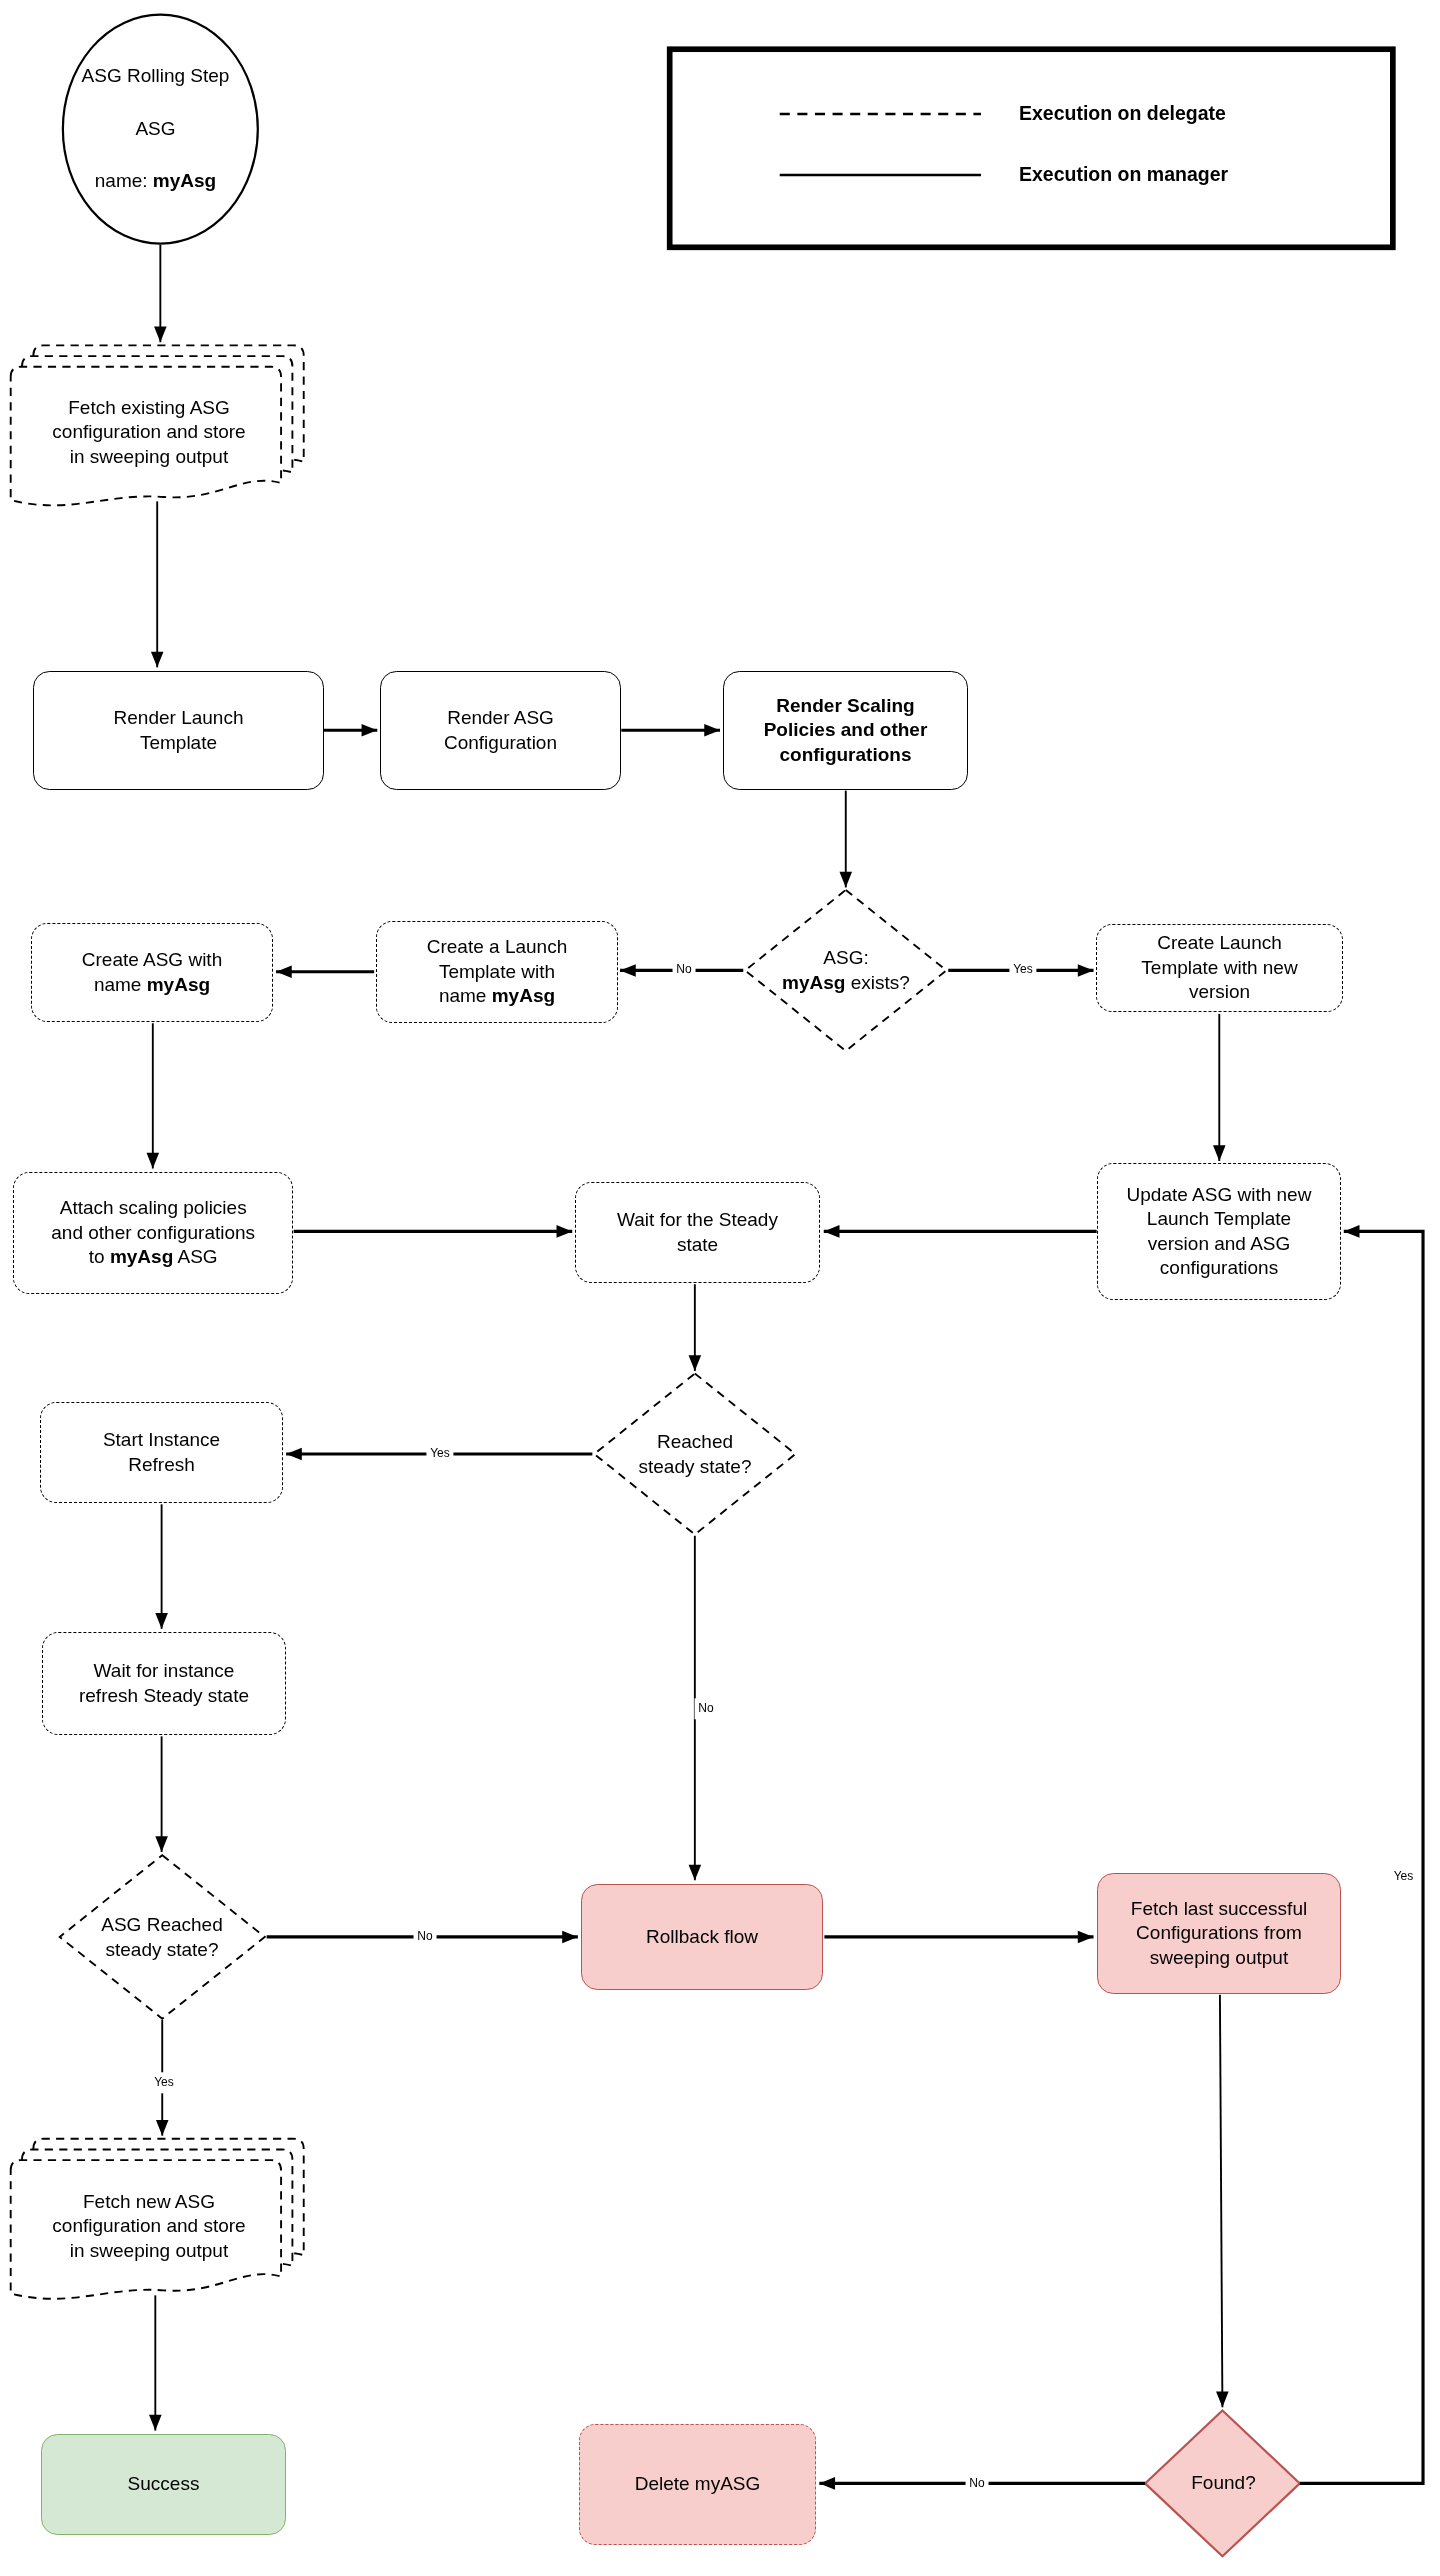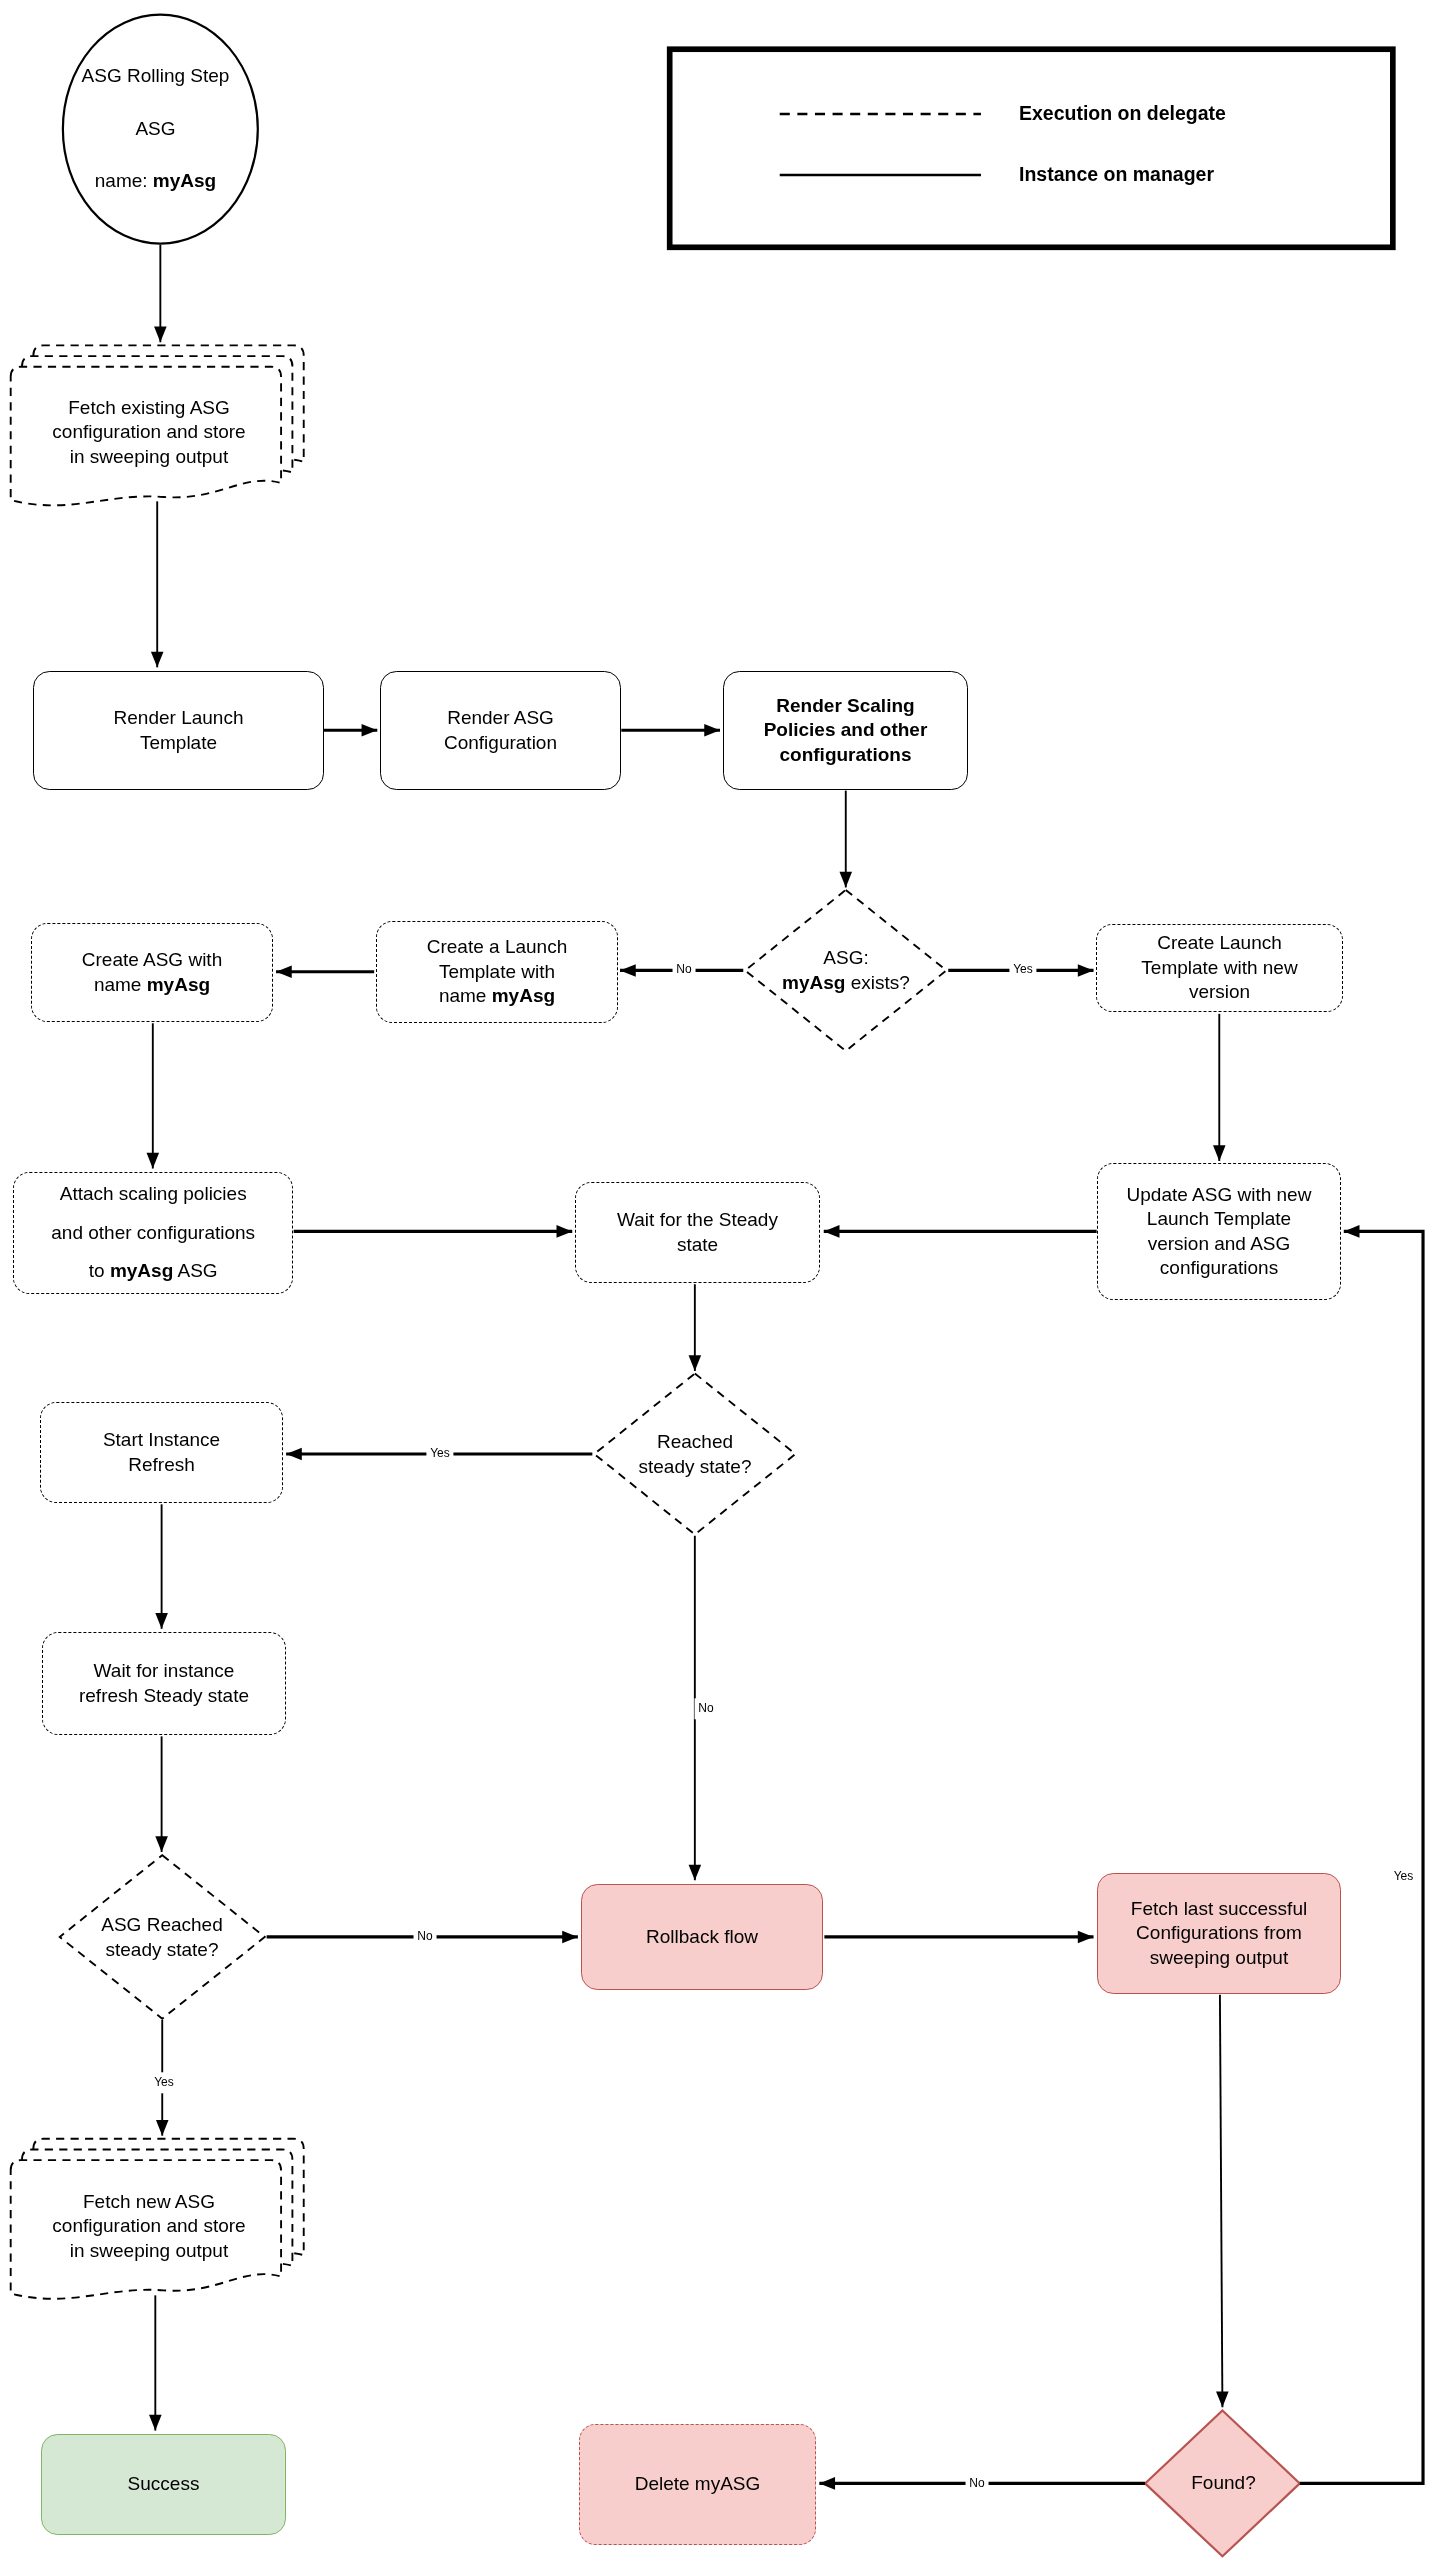--- a/index.html
+++ b/index.html
@@ -77,21 +77,21 @@
     <line x1="1105" y1="2442" x2="1105" y2="2990" stroke="#000" stroke-width="3" marker-end="url(#ah)"></line>
     <line x1="424" y1="3080" x2="919" y2="3080" stroke="#000" stroke-width="5" marker-end="url(#ah)"></line>
     <line x1="1311" y1="3080" x2="1739" y2="3080" stroke="#000" stroke-width="5" marker-end="url(#ah)"></line>
     <line x1="1940" y1="3172" x2="1944" y2="3828" stroke="#000" stroke-width="3" marker-end="url(#ah)"></line>
     <line x1="258" y1="3212" x2="258" y2="3396" stroke="#000" stroke-width="3" marker-end="url(#ah)"></line>
     <line x1="247" y1="3650" x2="247" y2="3865" stroke="#000" stroke-width="3" marker-end="url(#ah)"></line>
     <line x1="1821" y1="3949" x2="1303" y2="3949" stroke="#000" stroke-width="5" marker-end="url(#ah)"></line>
   </svg>
 
   <div class="legendlabel" style="left:1019px;top:101px;">Execution on delegate</div>
-  <div class="legendlabel" style="left:1019px;top:162px;">Instance on manager</div>
+  <div class="legendlabel" style="left:1019px;top:162px;">Execution on manager</div>
 
   <div class="label" style="left:58px;top:60px;width:195px;height:138px;gap:28px;">
     <div><span>ASG Rolling Step</span></div>
     <div><span>ASG</span></div>
     <div><span>name: </span><span class="b">myAsg</span></div>
   </div>
 
   <div class="label" style="left:23px;top:376px;width:252px;height:113px;">
     <div><span>Fetch existing ASG</span></div>
     <div><span>configuration and store</span></div>
@@ -125,21 +125,21 @@
   <div class="box dashed" style="left:376px;top:921px;width:242px;height:102px;">
     <div><span>Create a Launch</span></div>
     <div><span>Template with</span></div>
     <div><span>name </span><span class="b">myAsg</span></div>
   </div>
   <div class="box dashed" style="left:31px;top:923px;width:242px;height:99px;">
     <div><span>Create ASG with</span></div>
     <div><span>name </span><span class="b">myAsg</span></div>
   </div>
 
-  <div class="box dashed" style="left:13.2px;top:1172px;width:280px;height:122px;gap:14px;">
+  <div class="box dashed" style="left:13.2px;top:1172px;width:280px;height:122px;">
     <div><span>Attach scaling policies</span></div>
     <div><span>and other configurations</span></div>
     <div><span>to </span><span class="b">myAsg</span><span> ASG</span></div>
   </div>
   <div class="box dashed" style="left:575px;top:1182px;width:245px;height:101px;">
     <div><span>Wait for the Steady</span></div>
     <div><span>state</span></div>
   </div>
   <div class="box dashed" style="left:1097px;top:1163px;width:244px;height:137px;">
     <div><span>Update ASG with new</span></div>

